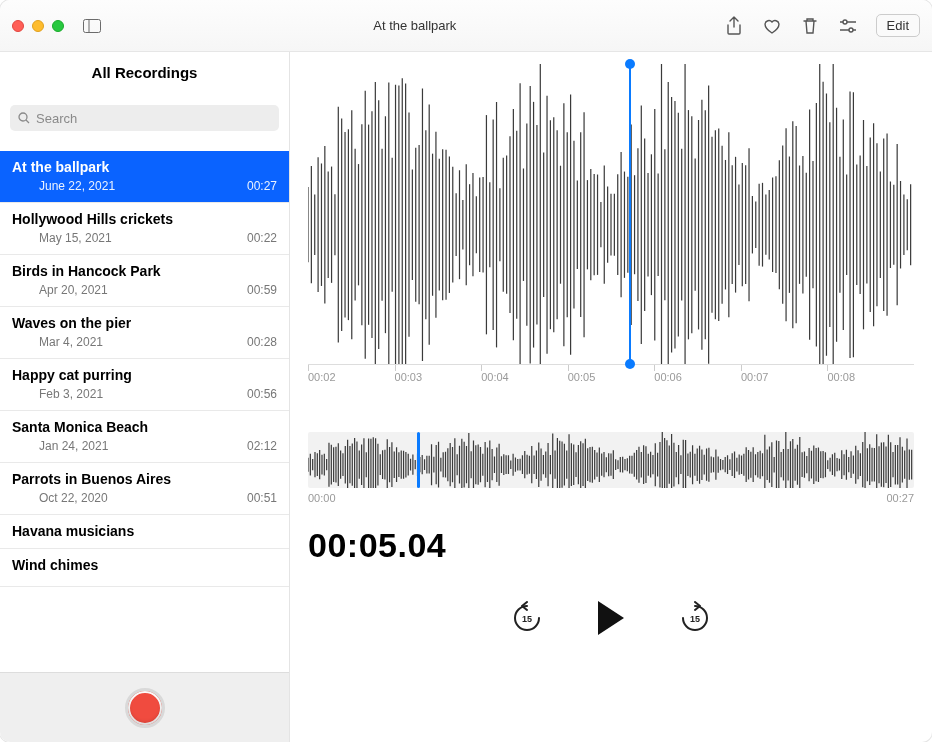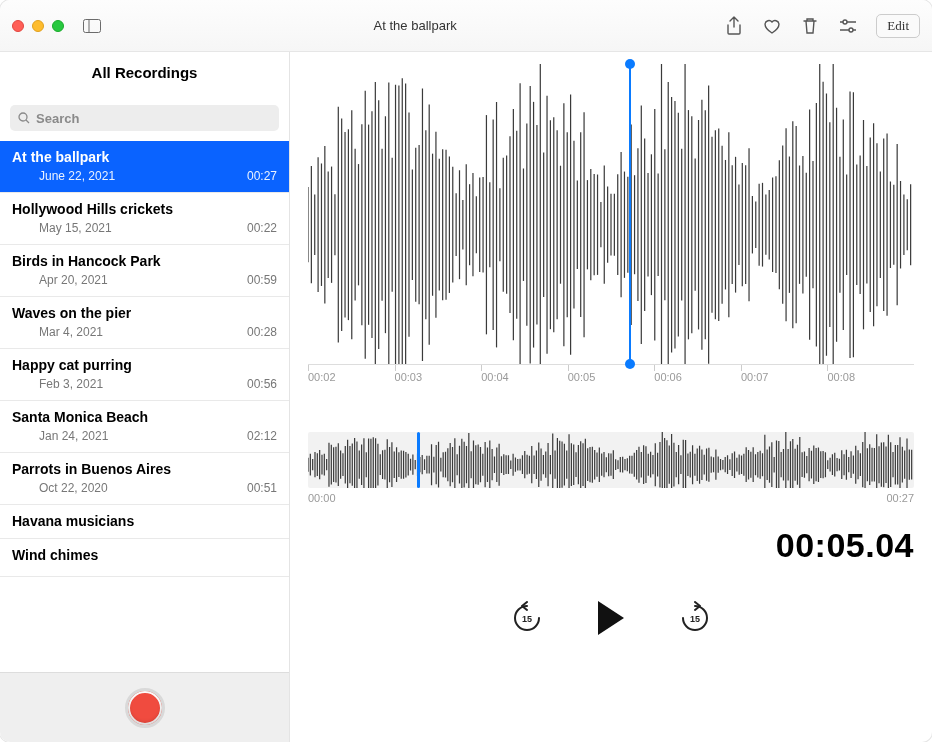--- a/index.html
+++ b/index.html
@@ -23,26 +23,26 @@
   }
   .traffic { display: flex; gap: 8px; margin-right: 14px; }
   .tl { width: 12px; height: 12px; border-radius: 50%; }
   .tl.red { background:#ff5f57; border:1px solid #e24640;}
   .tl.yellow{background:#febc2e;border:1px solid #e1a11e;}
   .tl.green {background:#28c840;border:1px solid #1aab2b;}
   .sidebar-toggle { width:28px;height:22px;display:flex;align-items:center;justify-content:center;color:#555; }
   .window-title { flex:1; text-align:center; font-size:13px; color:#333; }
   .tbar-icons { display:flex; gap:18px; align-items:center; color:#555; }
   .tbar-icons .ico { width:20px; height:20px; display:flex;align-items:center;justify-content:center; cursor:pointer;}
-  .edit-btn { font-size:13px; color:#333; padding:3px 10px; border:1px solid #ccc;border-radius:5px;background:#fafafa;cursor:pointer;font-family:Liberation Serif, serif;}
+  .edit-btn { font-size:13px; color:#333; padding:3px 10px; border:1px solid #ccc;border-radius:5px;background:#fafafa;cursor:pointer;}
   
   .main { display:flex; height: calc(100% - 52px); }
   .sidebar { width: 290px; border-right:1px solid #e4e4e4; display:flex; flex-direction:column; background:#fff;}
   .sb-header { text-align:center; font-weight:600; font-size:15px; padding:12px 0 24px; }
-  .search-wrap { padding: 0 10px 10px; font-weight: bold; }
+  .search-wrap { padding: 0 10px 20px; }
   .search {
     width:100%; height:26px; border-radius:5px; background:#ededed;
     display:flex; align-items:center; padding:0 8px; color:#8a8a8a; font-size:13px;
   }
   .search svg { margin-right:6px; flex-shrink:0;}
   .list { flex:1; overflow:hidden; }
   .item { padding:8px 12px 9px; border-bottom:1px solid #e9e9e9; }
   .item.sel { background:#0a63ff; color:#fff; }
   .item.sel .sub, .item.sel .dur { color:#eaf2ff; }
   .item .title { font-size:14px; font-weight:600; color:#000; }
@@ -55,21 +55,21 @@
   .wave-big { height: 300px; position:relative; }
   .wave-svg { width:100%; height:100%; }
   .ruler { height:28px; display:flex; border-top:1px solid #ddd; padding-top:6px; }
   .tick { flex:1; font-size:11px; color:#9a9a9a; position:relative;}
   .tick::before { content:""; position:absolute; left:0; top:-6px; width:1px; height:6px; background:#ccc;}
   .mini-wrap { margin-top: 40px; }
   .mini { height:56px; background:#f2f2f2; position:relative; border-radius:2px; overflow:hidden;}
   .mini svg { width:100%; height:100%; }
   .mini-cursor { position:absolute; top:0; bottom:0; width:3px; background:#0a7bff; border-radius:2px;}
   .mini-times { display:flex; justify-content:space-between; font-size:11px; color:#9a9a9a; margin-top:4px;}
-  .big-time { text-align:right; font-size:34px; font-weight:600; margin-top:22px; letter-spacing:0.5px; font-variant-numeric: tabular-nums;}
+  .big-time { text-align:left; font-size:34px; font-weight:600; margin-top:22px; letter-spacing:0.5px; font-variant-numeric: tabular-nums;}
   .controls { display:flex; justify-content:center; align-items:center; gap:50px; margin-top:34px; color:#222;}
   .controls .ctl { cursor:pointer; display:flex; align-items:center; justify-content:center;}
   .playhead { position:absolute; top:0; bottom:0; width:2px; background:#0a7bff; }
   .playhead::before, .playhead::after { content:""; position:absolute; left:-4px; width:10px; height:10px; background:#0a7bff; border-radius:50%; }
   .playhead::before{ top:-5px; }
   .playhead::after{ bottom:-5px; }
 </style>
 </head>
 <body>
 

